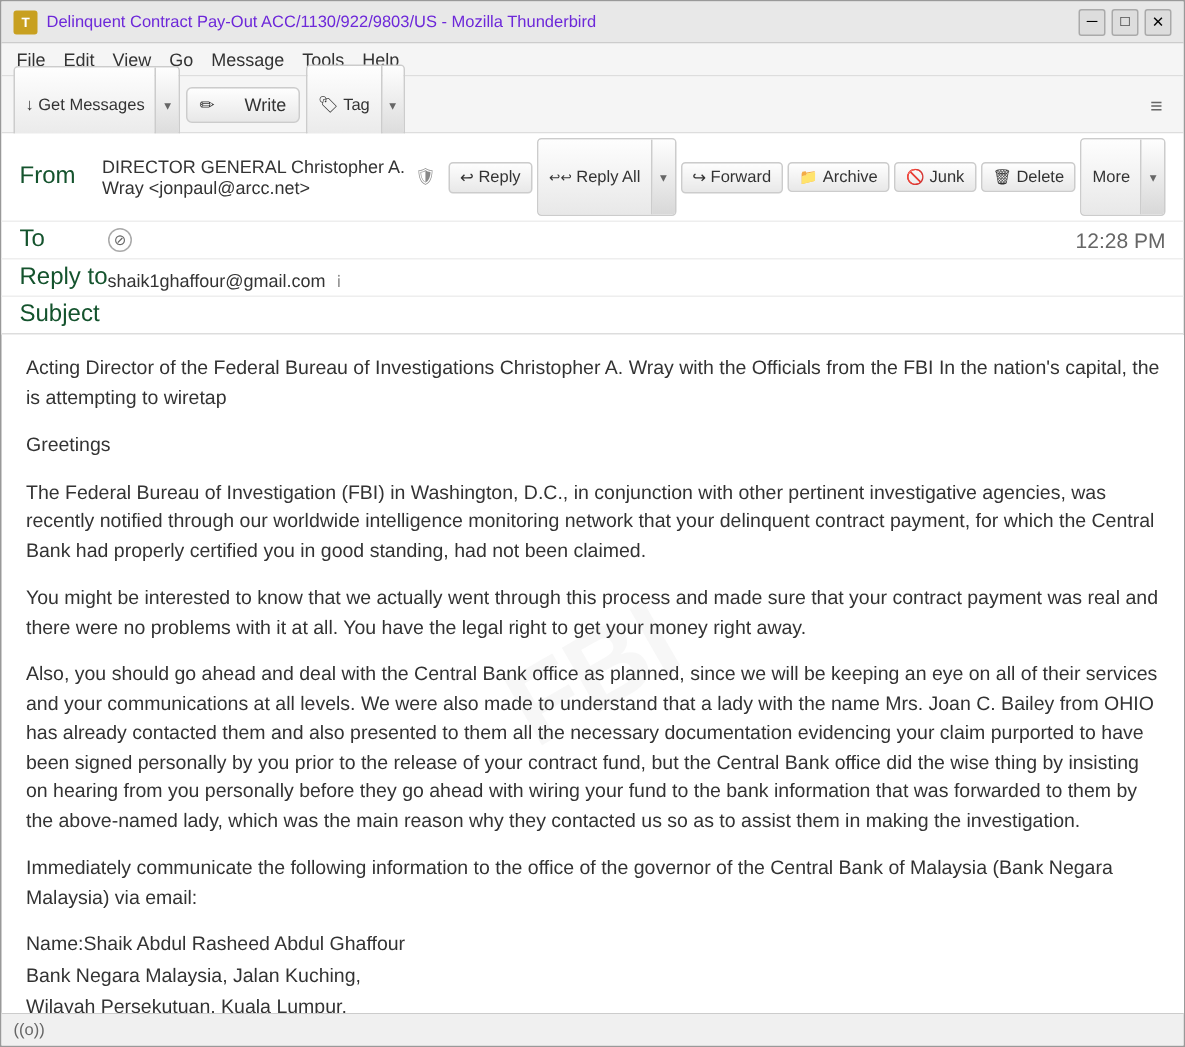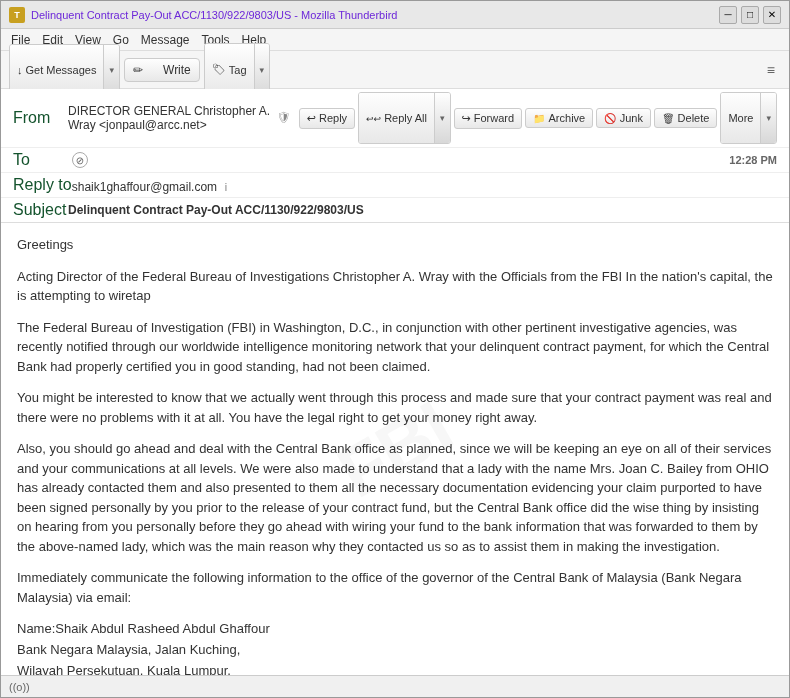--- a/index.html
+++ b/index.html
@@ -180,24 +180,23 @@
     }
     .action-btn-split .arrow {
       padding: 3px 5px;
       background: linear-gradient(to bottom, #fefefe, #d8d8d8);
       border-left: 1px solid #ccc;
       font-size: 9px;
       display: flex;
       align-items: center;
     }
     .time-stamp {
-      font-size: 11px;
+      font-size: 14px;
       color: #666;
       margin-left: auto;
-      font-weight: bold;
     }
     .security-icon {
       width: 14px;
       height: 14px;
       margin-left: 4px;
       color: #888;
       font-size: 11px;
     }
     .reply-to-row {
       display: flex;
@@ -370,29 +369,28 @@
     <div class="header-row reply-to-row">
       <span class="header-label">Reply to</span>
       <span class="header-value">
         <span>shaik1ghaffour@gmail.com</span>
         <span class="icon-info" style="font-size:11px;color:#888;margin-left:4px;"></span>
       </span>
     </div>
 
     <div class="header-row">
       <span class="header-label">Subject</span>
-      <span class="header-value bold">Delinquent Contract Pay-Out ACC/1130/922/9803/US</span>
     </div>
   </div>
 
   <div class="email-body">
     <div class="watermark">FBI</div>
     <div class="body-content">
+      <p>Acting Director of the Federal Bureau of Investigations Christopher A. Wray with the Officials from the FBI In the nation's capital, the is attempting to wiretap</p>
       <p>Greetings</p>
-      <p>Acting Director of the Federal Bureau of Investigations Christopher A. Wray with the Officials from the FBI In the nation's capital, the is attempting to wiretap</p>
       <p>The Federal Bureau of Investigation (FBI) in Washington, D.C., in conjunction with other pertinent investigative agencies, was recently notified through our worldwide intelligence monitoring network that your delinquent contract payment, for which the Central Bank  had properly certified you in good standing, had not been claimed.</p>
       <p>You might be interested to know that we actually went through this process and made sure that your contract payment was real and there were no problems with it at all. You have the legal right to get your money right away.</p>
       <p>Also, you should go ahead and deal with the Central Bank office as planned, since we will be keeping an eye on all of their services and your communications at all levels. We were also made to understand that a lady with the name Mrs. Joan C. Bailey from OHIO has already contacted them and also presented to them all the necessary documentation evidencing your claim purported to have been signed personally by you prior to the release of your contract fund, but the Central Bank office did the wise thing by insisting on hearing from you personally before they go ahead with wiring your fund to the bank information that was forwarded to them by the above-named lady, which was the main reason why they contacted us so as to assist them in making the investigation.</p>
       <p>Immediately communicate the following information to the office of the governor of the Central Bank of Malaysia (Bank Negara Malaysia) via email:</p>
       <div style="white-space: pre-line; font-size: 13px; line-height: 1.6;">Name:Shaik Abdul Rasheed Abdul Ghaffour
 Bank Negara Malaysia, Jalan Kuching,
 Wilayah Persekutuan, Kuala Lumpur,
 Selangor, Malaysia,
 Email:shaik1ghaffour@gmail.com.</div>
     </div>

